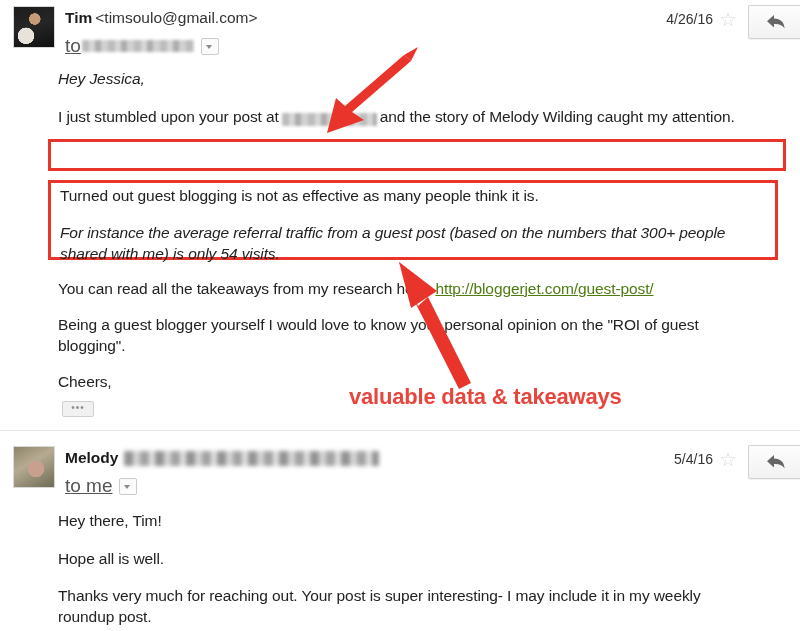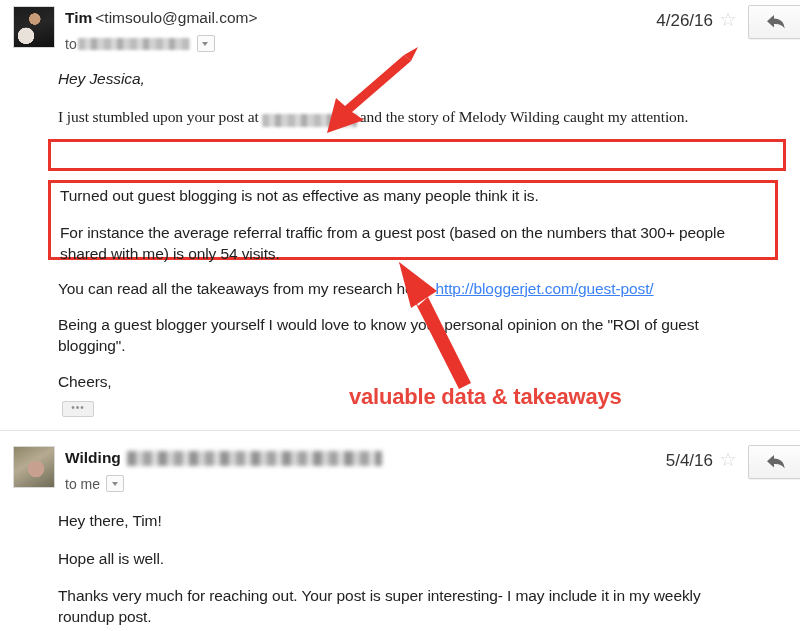--- a/index.html
+++ b/index.html
@@ -64,25 +64,26 @@
   }
   .sender-email {
     font-weight: normal;
     color: #333333;
     margin-left: 3px;
   }
   .to-line {
     position: absolute;
     left: 62px;
     top: 35px;
-    font-size: 14px;
+    font-size: 19px;
     color: #555555;
     white-space: nowrap;
     display: flex;
     align-items: center;
+    text-decoration: underline;
   }
 
   
   .redact {
     display: inline-block;
     vertical-align: middle;
     background:
       repeating-linear-gradient(90deg,
         #b9b9b9 0px, #b9b9b9 7px,
         #d5d5d5 7px, #d5d5d5 13px,
@@ -122,21 +123,21 @@
     margin-left: -3.5px;
     margin-top: -1.5px;
     border-left: 3.5px solid transparent;
     border-right: 3.5px solid transparent;
     border-top: 4px solid #8a8a8a;
   }
 
   .msg-date {
     position: absolute;
     top: 11px;
-    font-size: 17px;
+    font-size: 14px;
     color: #333333;
     text-align: right;
     white-space: nowrap;
   }
   .star-icon {
     position: absolute;
     top: 10px;
     width: 20px;
     height: 20px;
     color: #d6d6d6;
@@ -180,21 +181,21 @@
 
   
   .body-text {
     position: absolute;
     font-size: 15.5px;
     line-height: 21px;
     color: #222222;
     letter-spacing: -0.1px;
   }
   .link {
-    color: #3b82f6;
+    color: #4d7c0f;
     text-decoration: underline;
   }
 
   
   .hl-box {
     position: absolute;
     border: 3px solid #e8342a;
     box-sizing: border-box;
     background: transparent;
   }
@@ -269,48 +270,48 @@
         <svg width="20" height="16" viewBox="0 0 20 16">
           <path d="M8 1 L1 7.2 L8 13.5 L8 10 C13 9.6 16.4 11 18.6 14.6 C18.4 8 14.6 4.8 8 4.4 Z" fill="#666666"></path>
         </svg>
       </div>
       <div class="reply-more"></div>
     </div>
   </div>
 
   <div class="body-text" style="left:58px; top:68px;font-style:italic;">Hey Jessica,</div>
 
-  <div class="body-text" style="left:58px; top:106px; width:730px;font-family:Liberation Serif, serif;">
+  <div class="body-text" style="left:58px; top:106px; width:730px;">
     <span>I just stumbled upon your post at</span><span class="redact r-post"></span><span>and the story of Melody Wilding caught my attention.</span>
   </div>
 
   <div class="hl-box" style="left:48px; top:139px; width:738px; height:32px;"></div>
 
   <div class="hl-box" style="left:48px; top:180px; width:730px; height:80px;"></div>
   <div class="body-text" style="left:60px; top:185px; width:706px;">Turned out guest blogging is not as effective as many people think it is.</div>
-  <div class="body-text" style="left:60px; top:222px; width:706px;">For instance the average referral traffic from a guest post (based on the numbers that 300+ people shared with me) is only 54 visits.</div>
+  <div class="body-text" style="left:60px; top:222px; width:706px;font-style:italic;">For instance the average referral traffic from a guest post (based on the numbers that 300+ people shared with me) is only 54 visits.</div>
 
   <div class="body-text" style="left:58px; top:278px; width:730px;">
     <span>You can read all the takeaways from my research here:</span>
     <a class="link" href="#">http://bloggerjet.com/guest-post/</a>
   </div>
 
   <div class="body-text" style="left:58px; top:314px; width:700px;">Being a guest blogger yourself I would love to know your personal opinion on the "ROI of guest blogging".</div>
 
   <div class="body-text" style="left:58px; top:371px;">Cheers,</div>
 
   <div class="ellipsis-btn" style="left:62px; top:401px;">•••</div>
 
   <div class="divider" style="top:430px;"></div>
 
   <div class="msg-header" style="top:440px;">
     <div class="avatar photo"></div>
 
     <div class="sender-line">
-      <span class="sender-name">Wilding</span><span class="redact r-jess"></span>
+      <span class="sender-name">Melody</span><span class="redact r-jess"></span>
     </div>
 
     <div class="to-line">
       <span>to me</span>
       <span class="caret-box" style="margin-left:6px;"></span>
     </div>
 
     <div class="msg-date" style="right:130px;margin-left:42px;">5/4/16</div>
     <div class="star-icon" style="right:105px;">☆</div>
 

